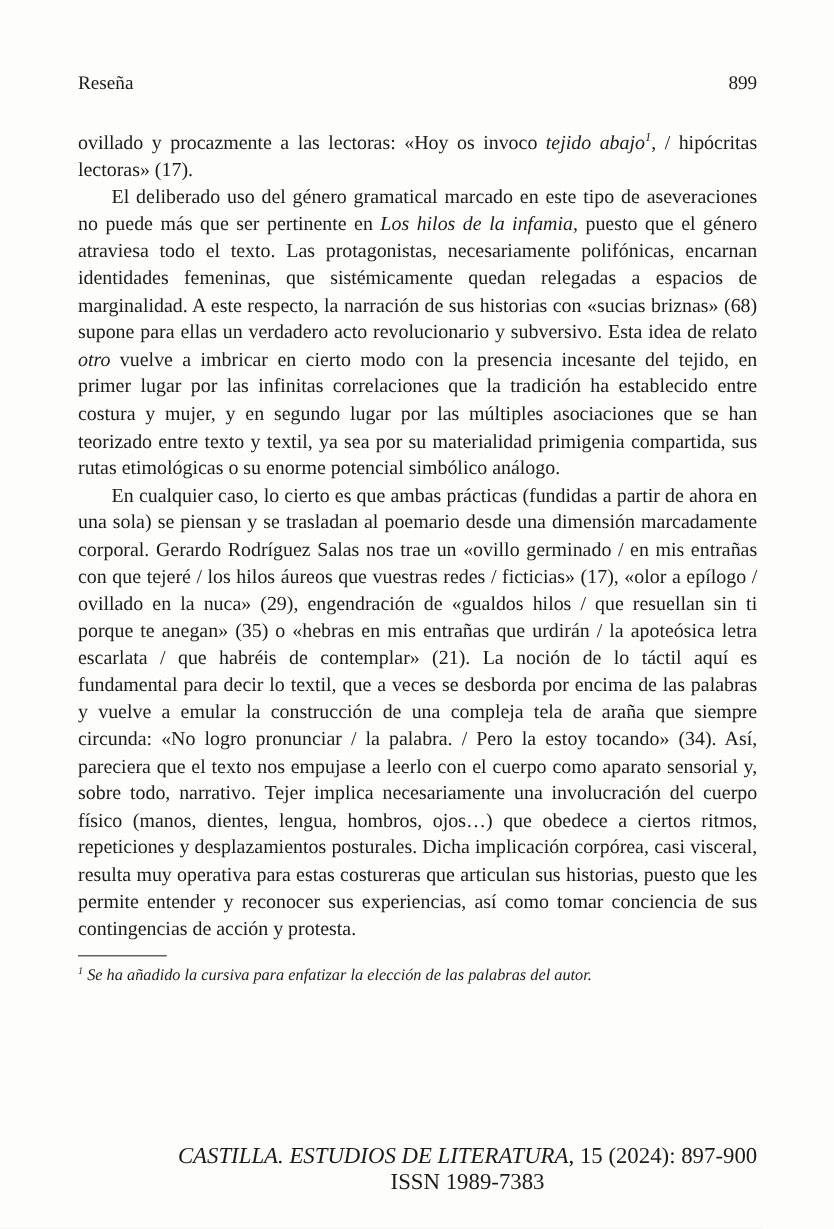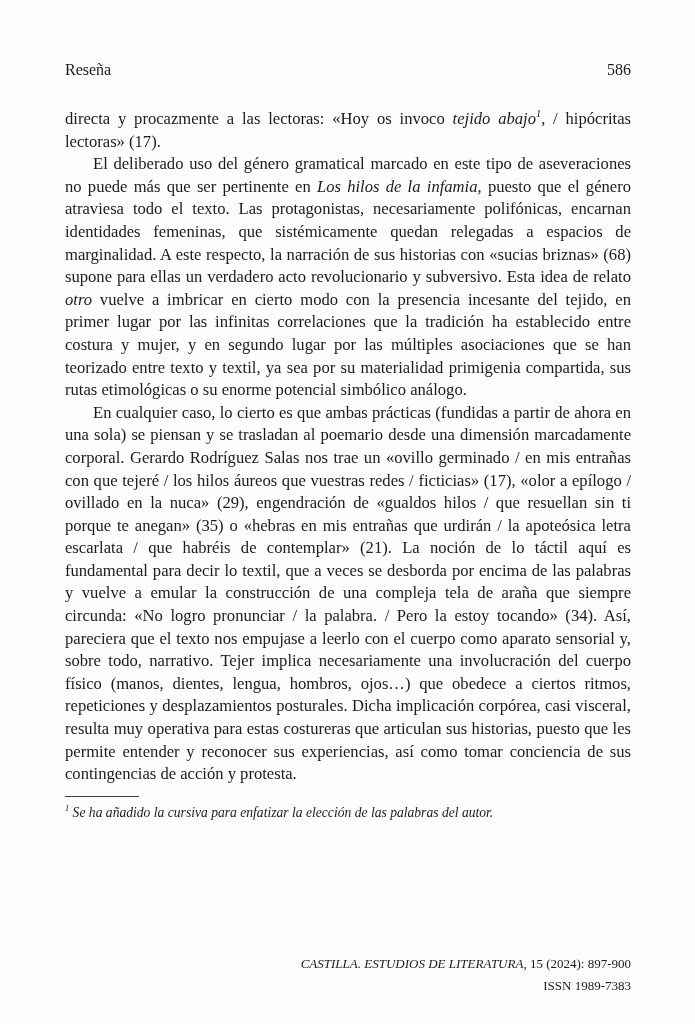--- a/index.html
+++ b/index.html
@@ -61,42 +61,42 @@
   }
   .footnote {
     font-size: 13.6px;
     line-height: 18px;
     text-align: left;
   }
   .page-footer {
     position: absolute;
     right: 64px;
     bottom: 28px;
-    text-align: right;
-    font-size: 13px;
+    text-align: center;
+    font-size: 19px;
     line-height: 21.5px;
     font-family: Liberation Serif, serif;
   }
   .page-footer .journal-italic {
     font-style: italic;
   }
 </style>
 </head>
 <body>
 
 <div class="page">
   <div class="content">
 
     <div class="running-head">
       <span>Reseña</span>
-      <span>586</span>
+      <span>899</span>
     </div>
 
     <div class="body-text">
-        <p><span>directa y procazmente a las lectoras: «Hoy os invoco </span><span style="font-style: italic;">tejido abajo</span><sup style="font-style: italic;">1</sup><span>, / hipócritas lectoras» (17).</span></p>
+        <p><span>ovillado y procazmente a las lectoras: «Hoy os invoco </span><span style="font-style: italic;">tejido abajo</span><sup style="font-style: italic;">1</sup><span>, / hipócritas lectoras» (17).</span></p>
         <p class="indent"><span>El deliberado uso del género gramatical marcado en este tipo de aseveraciones no puede más que ser pertinente en </span><span style="font-style: italic;">Los hilos de la infamia</span><span>, puesto que el género atraviesa todo el texto. Las protagonistas, necesariamente polifónicas, encarnan identidades femeninas, que sistémicamente quedan relegadas a espacios de marginalidad. A este respecto, la narración de sus historias con «sucias briznas» (68) supone para ellas un verdadero acto revolucionario y subversivo. Esta idea de relato </span><span style="font-style: italic;">otro</span><span> vuelve a imbricar en cierto modo con la presencia incesante del tejido, en primer lugar por las infinitas correlaciones que la tradición ha establecido entre costura y mujer, y en segundo lugar por las múltiples asociaciones que se han teorizado entre texto y textil, ya sea por su materialidad primigenia compartida, sus rutas etimológicas o su enorme potencial simbólico análogo.</span></p>
         <p class="indent"><span>En cualquier caso, lo cierto es que ambas prácticas (fundidas a partir de ahora en una sola) se piensan y se trasladan al poemario desde una dimensión marcadamente corporal. Gerardo Rodríguez Salas nos trae un «ovillo germinado / en mis entrañas con que tejeré / los hilos áureos que vuestras redes / ficticias» (17), «olor a epílogo / ovillado en la nuca» (29), engendración de «gualdos hilos / que resuellan sin ti porque te anegan» (35) o «hebras en mis entrañas que urdirán / la apoteósica letra escarlata / que habréis de contemplar» (21). La noción de lo táctil aquí es fundamental para decir lo textil, que a veces se desborda por encima de las palabras y vuelve a emular la construcción de una compleja tela de araña que siempre circunda: «No logro pronunciar / la palabra. / Pero la estoy tocando» (34). Así, pareciera que el texto nos empujase a leerlo con el cuerpo como aparato sensorial y, sobre todo, narrativo. Tejer implica necesariamente una involucración del cuerpo físico (manos, dientes, lengua, hombros, ojos…) que obedece a ciertos ritmos, repeticiones y desplazamientos posturales. Dicha implicación corpórea, casi visceral, resulta muy operativa para estas costureras que articulan sus historias, puesto que les permite entender y reconocer sus experiencias, así como tomar conciencia de sus contingencias de acción y protesta.</span></p>
       </div>
 
     <div class="footnote-block">
       <div class="footnote-rule"></div>
       <div class="footnote"><sup>1</sup><span> Se ha añadido la cursiva para enfatizar la elección de las palabras del autor.</span></div>
     </div>
 
   </div>

